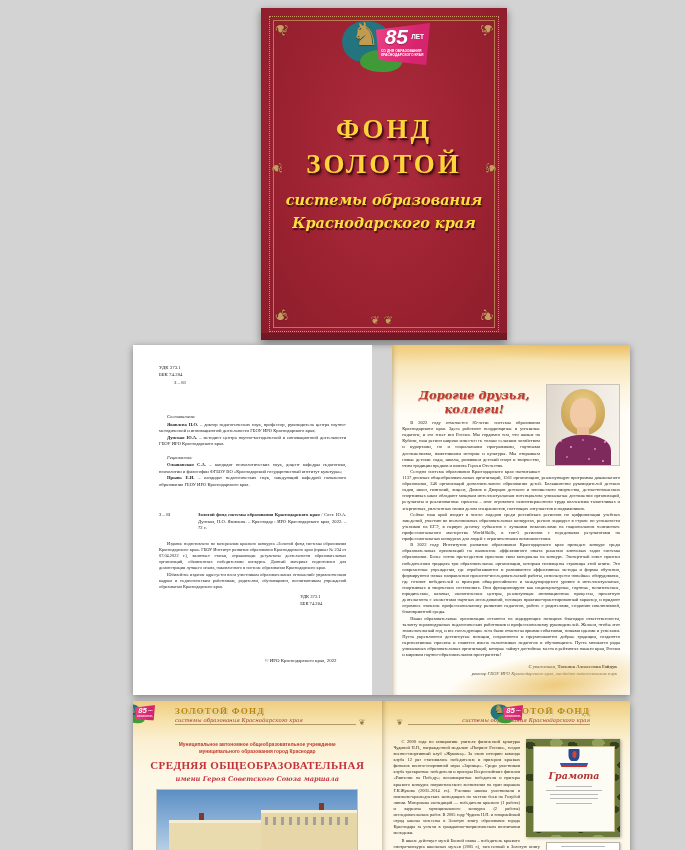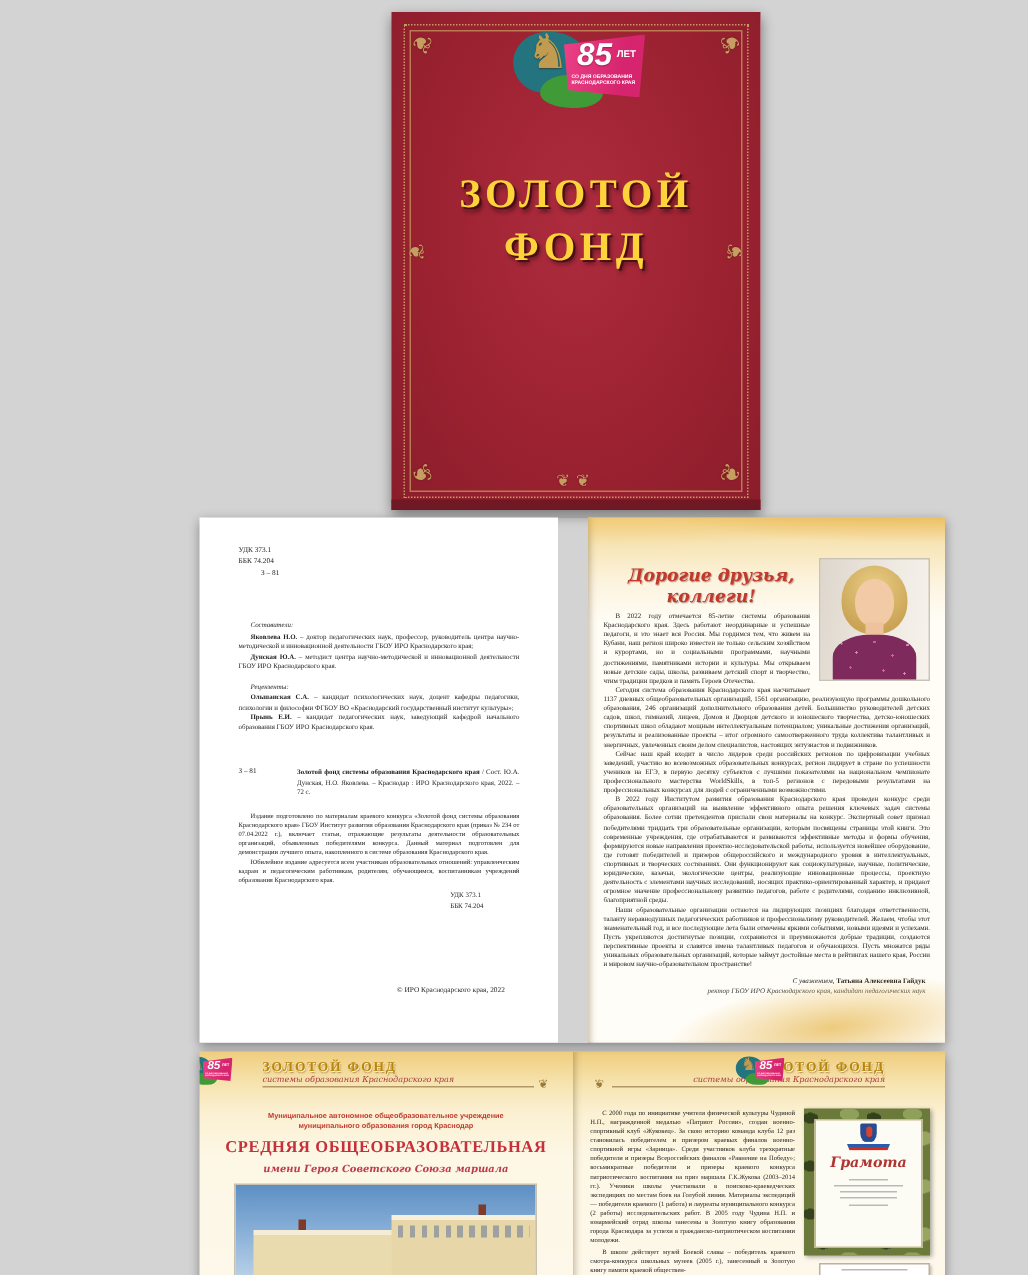--- a/index.html
+++ b/index.html
@@ -69,21 +69,21 @@
   .cat-code{flex:none;width:24px;font-size:4.8px;}
   .cat-text{flex:1;padding-left:15px;}
   .annotation{margin-top:9px;font-size:4.35px;}
   .annotation p{margin:0;text-indent:8px;}
   .udk-right{margin-top:4px;text-align:right;padding-right:24px;}
   .udk-right span{display:inline-block;text-align:left;line-height:1.5;font-size:4.6px;}
   .copyright{position:absolute;left:96px;right:0;bottom:30px;text-align:center;font-size:4.9px;}
 
   
   .page-greeting{background:linear-gradient(180deg,#f2cf82 0px,#f7e4b4 16px,#fcf3dd 42px,#fffdf6 70px,#fffdf8 100%);
-    padding:4px 10px 0 10px;color:#222;margin-left:20px;}
+    padding:16px 10px 0 10px;color:#222;margin-left:20px;}
   .page-greeting::before{content:'';position:absolute;top:0;left:0;right:0;height:52px;pointer-events:none;
     background:radial-gradient(130% 110% at 88% -35%,rgba(230,173,62,.85) 0%,rgba(230,173,62,0) 62%),
                radial-gradient(150% 130% at 8% -45%,rgba(240,200,110,.9) 0%,rgba(240,200,110,0) 65%);}
   .page-greeting::after{content:'';position:absolute;bottom:-22px;right:-35px;width:220px;height:64px;
     background:radial-gradient(closest-side,rgba(233,190,95,.8),rgba(233,190,95,0));transform:rotate(-7deg);
     pointer-events:none;}
   .greet-title{position:relative;margin:27px 0 4px 6px;width:160px;text-align:center;
     font-family:"DejaVu Serif",serif;font-style:italic;font-weight:bold;font-size:11.5px;color:#c2392c;
     text-shadow:.6px .8px .8px rgba(90,30,20,.45);}
   .portrait{float:right;width:72px;height:80px;margin:23px 0 4px 6px;position:relative;overflow:hidden;
@@ -139,21 +139,21 @@
     background:linear-gradient(180deg,#f4ecd4 0 3px,#eadbae 3px 100%);}
   .bldg-r{position:absolute;right:0;bottom:0;width:96px;height:44px;
     background:linear-gradient(180deg,#f6efda 0 3px,#e7d7a8 3px 100%);}
   .win-row{position:absolute;left:4px;right:4px;height:8px;
     background:repeating-linear-gradient(90deg,rgba(98,118,148,.55) 0 3.5px,transparent 3.5px 8px);}
   .chimney{position:absolute;width:5px;height:7px;background:#7e3b2a;top:-7px;}
 
   
   .article{padding:4px 10px 0 12px;font-size:4.4px;line-height:1.38;text-align:justify;color:#1f1f1f;}
   .article p{margin:0 0 2px 0;text-indent:8px;}
-  .cert{float:right;width:84px;height:98px;margin:0 0 3px 6px;padding:7px;box-sizing:border-box;
+  .cert{float:right;width:94px;height:98px;margin:0 0 3px 6px;padding:7px;box-sizing:border-box;
     background-color:#6b7a3a;
     background-image:radial-gradient(9px 6px at 10% 20%,#33421c 58%,transparent 60%),
       radial-gradient(11px 7px at 72% 12%,#8fa05a 58%,transparent 60%),
       radial-gradient(9px 6px at 30% 82%,#2f3d1a 58%,transparent 60%),
       radial-gradient(12px 8px at 88% 62%,#97a55e 58%,transparent 60%),
       radial-gradient(8px 5px at 55% 42%,#42521f 58%,transparent 60%);
     background-size:42px 32px;box-shadow:1px 1px 3px rgba(0,0,0,.35);}
   .cert-inner{position:relative;width:100%;height:100%;background:#fcfcf5;border:.5px solid #c9b98a;}
   .cert-emblem{position:absolute;left:50%;top:2px;transform:translateX(-50%);width:11px;height:13px;
     background:#2a4b8f;border-radius:1px 1px 50% 50%;}
@@ -194,22 +194,26 @@
         <div class="blob-green"></div>
         <div class="flag-pink"></div>
         <span class="horseman">♞</span>
         <span class="num85">85</span>
         <span class="let85">ЛЕТ</span>
         <span class="logo-caption">СО ДНЯ ОБРАЗОВАНИЯ КРАСНОДАРСКОГО КРАЯ</span>
       </div>
     </div>
 
     <div class="cover-title">
+      <div>ФОНД</div>
       <div>ЗОЛОТОЙ</div>
-      <div>ФОНД</div>
+    </div>
+    <div class="cover-subtitle">
+      <div>системы образования</div>
+      <div>Краснодарского края</div>
     </div>
   </div>
 
   <div class="spread spread-mid">
 
     <div class="page page-imprint">
       <div class="udk-block">
         <div>УДК  373.1</div>
         <div>ББК  74.204</div>
         <div class="ind">З – 81</div>

